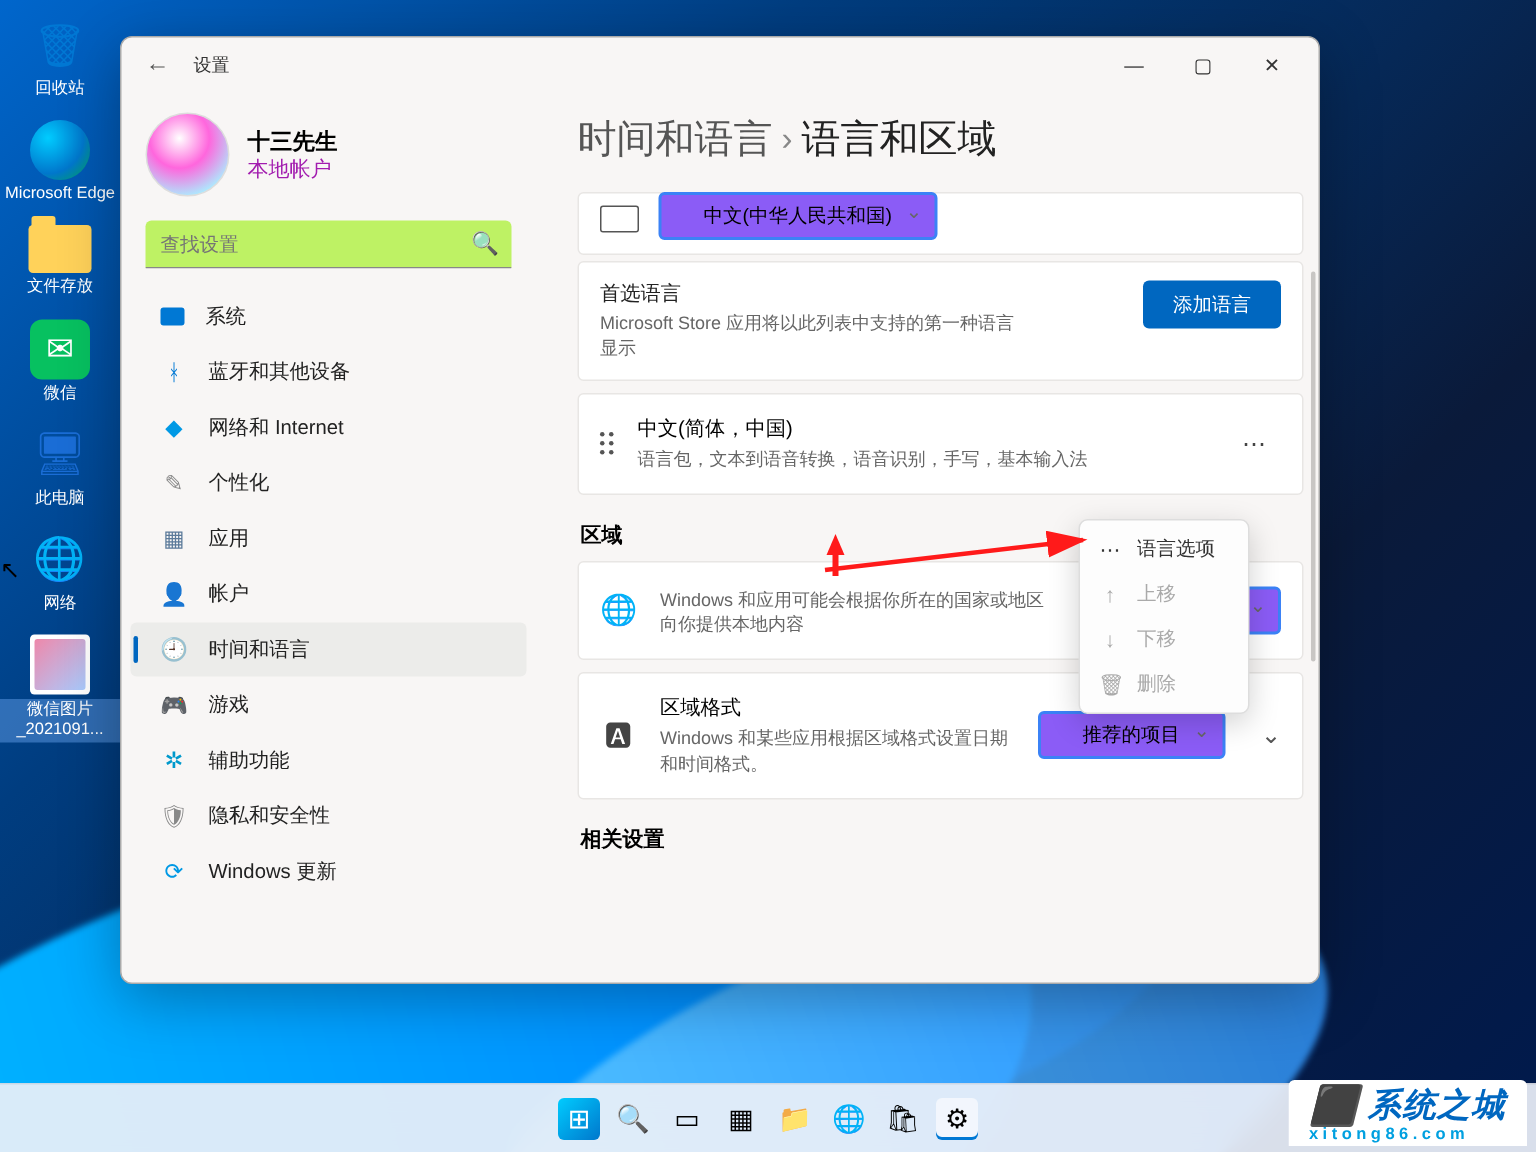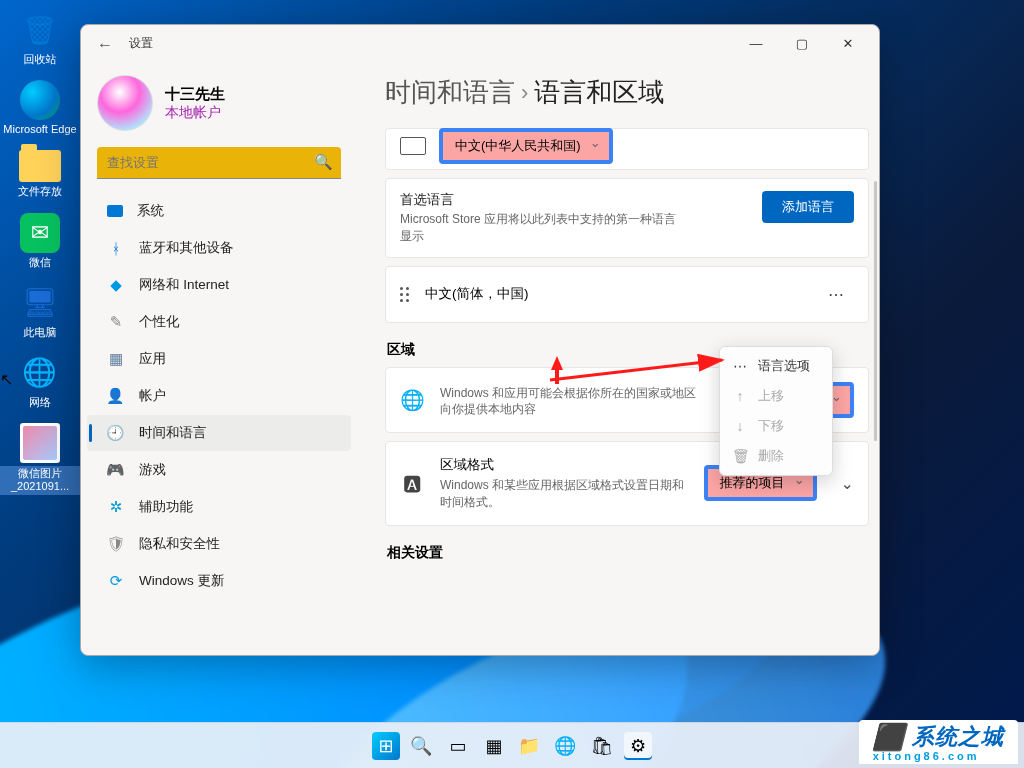--- a/index.html
+++ b/index.html
@@ -43,21 +43,21 @@
   .winbtns div { width:46px; height:30px; display:flex; align-items:center; justify-content:center; font-size:13px; color:#333; }
   .winbody { flex:1; display:flex; overflow:hidden; }
 
   
   .nav { width:276px; padding:4px 0 0 0; }
   .prof { display:flex; align-items:center; padding:10px 16px 16px; gap:12px; }
   .av { width:56px; height:56px; border-radius:50%; background:radial-gradient(circle at 40% 30%, #fff, #f6d 40%, #aef 80%); border:1px solid #ddd; }
   .prof .nm { font-size:15px; font-weight:600; }
   .prof .sub { font-size:14px; color:#a21caf; }
   .search { margin:0 16px 14px; position:relative; }
-  .search input { width:100%; height:32px; border:none; border-bottom:1px solid #888; background:#eab308; padding:0 30px 0 10px; font-size:13px; border-radius:4px 4px 0 0; }
+  .search input { width:100%; height:32px; border:none; border-bottom:1px solid #888; background:#bef264; padding:0 30px 0 10px; font-size:13px; border-radius:4px 4px 0 0; }
   .search .sic { position:absolute; right:8px; top:6px; color:#555; font-size:15px; }
   .navitem { display:flex; align-items:center; height:36px; padding:0 16px 0 20px; font-size:13.5px; color:#222; gap:14px; border-radius:4px; margin:1px 6px; }
   .navitem .nic { width:18px; height:18px; display:flex; align-items:center; justify-content:center; font-size:15px; }
   .navitem.active { background:#ececea; position:relative; }
   .navitem.active::before { content:""; position:absolute; left:2px; top:9px; width:3px; height:18px; background:#0067c0; border-radius:2px; }
   .nic.sys { background:#0078d4; border-radius:2px; width:16px; height:12px; }
   .nic.bt { color:#0078d4; }
   .nic.net { color:#0099e5; }
   .nic.pers { color:#888; }
   .nic.apps { color:#5b7a9a; }
@@ -68,21 +68,21 @@
   .nic.priv { color:#888; }
   .nic.upd { color:#0099e5; }
 
   
   .content { flex:1; padding:4px 10px 0 28px; overflow-y:auto; position:relative; }
   .crumb { font-size:26px; font-weight:400; color:#222; margin:10px 0 18px; display:flex; align-items:center; gap:6px; }
   .crumb .c1 { color:#555; }
   .crumb .sep { color:#888; font-size:22px; }
   .card { background:#fff; border:1px solid #e8e6e4; border-radius:4px; margin-bottom:8px; padding:12px 14px; }
   .card.flexrow { display:flex; align-items:center; gap:14px; }
-  .selbox { border:4px solid #3b82f6; border-radius:4px; padding:5px 28px 5px 12px; font-size:13px; position:relative; background:#fca5a5; display:inline-block; }
+  .selbox { border:2px solid #3b82f6; border-radius:4px; padding:5px 28px 5px 28px; font-size:13px; position:relative; background:#8b5cf6; display:inline-block; }
   .selbox::after { content:"⌄"; position:absolute; right:8px; top:3px; color:#666; font-size:13px; }
   .disp-ic { width:26px; height:18px; border:1.5px solid #555; border-radius:2px; }
 
   .prefcard { display:flex; align-items:flex-start; justify-content:space-between; }
   .pref-l .h { font-size:13.5px; color:#222; margin-bottom:2px; }
   .pref-l .d { font-size:12px; color:#666; max-width:280px; line-height:1.4; }
   .btn-pri { background:#0067c0; color:#fff; border:none; border-radius:4px; padding:7px 20px; font-size:13px; }
 
   .langcard { display:flex; align-items:center; gap:16px; padding:14px; }
   .grip { display:grid; grid-template-columns:repeat(2,3px); grid-template-rows:repeat(3,3px); gap:3px; }
@@ -266,20 +266,21 @@
         <div class="grip">
             <span></span>
             <span></span>
             <span></span>
             <span></span>
             <span></span>
             <span></span>
           </div>
         <div class="langinfo">
           <div class="h">中文(简体，中国)</div>
+          <div class="d">语言包，文本到语音转换，语音识别，手写，基本输入法</div>
         </div>
         <div class="more">⋯</div>
       </div>
 
       <div class="sect">区域</div>
 
       <div class="card regcard">
         <div class="regic">🌐</div>
         <div class="reginfo">
           <div class="d">Windows 和应用可能会根据你所在的国家或地区向你提供本地内容</div>

